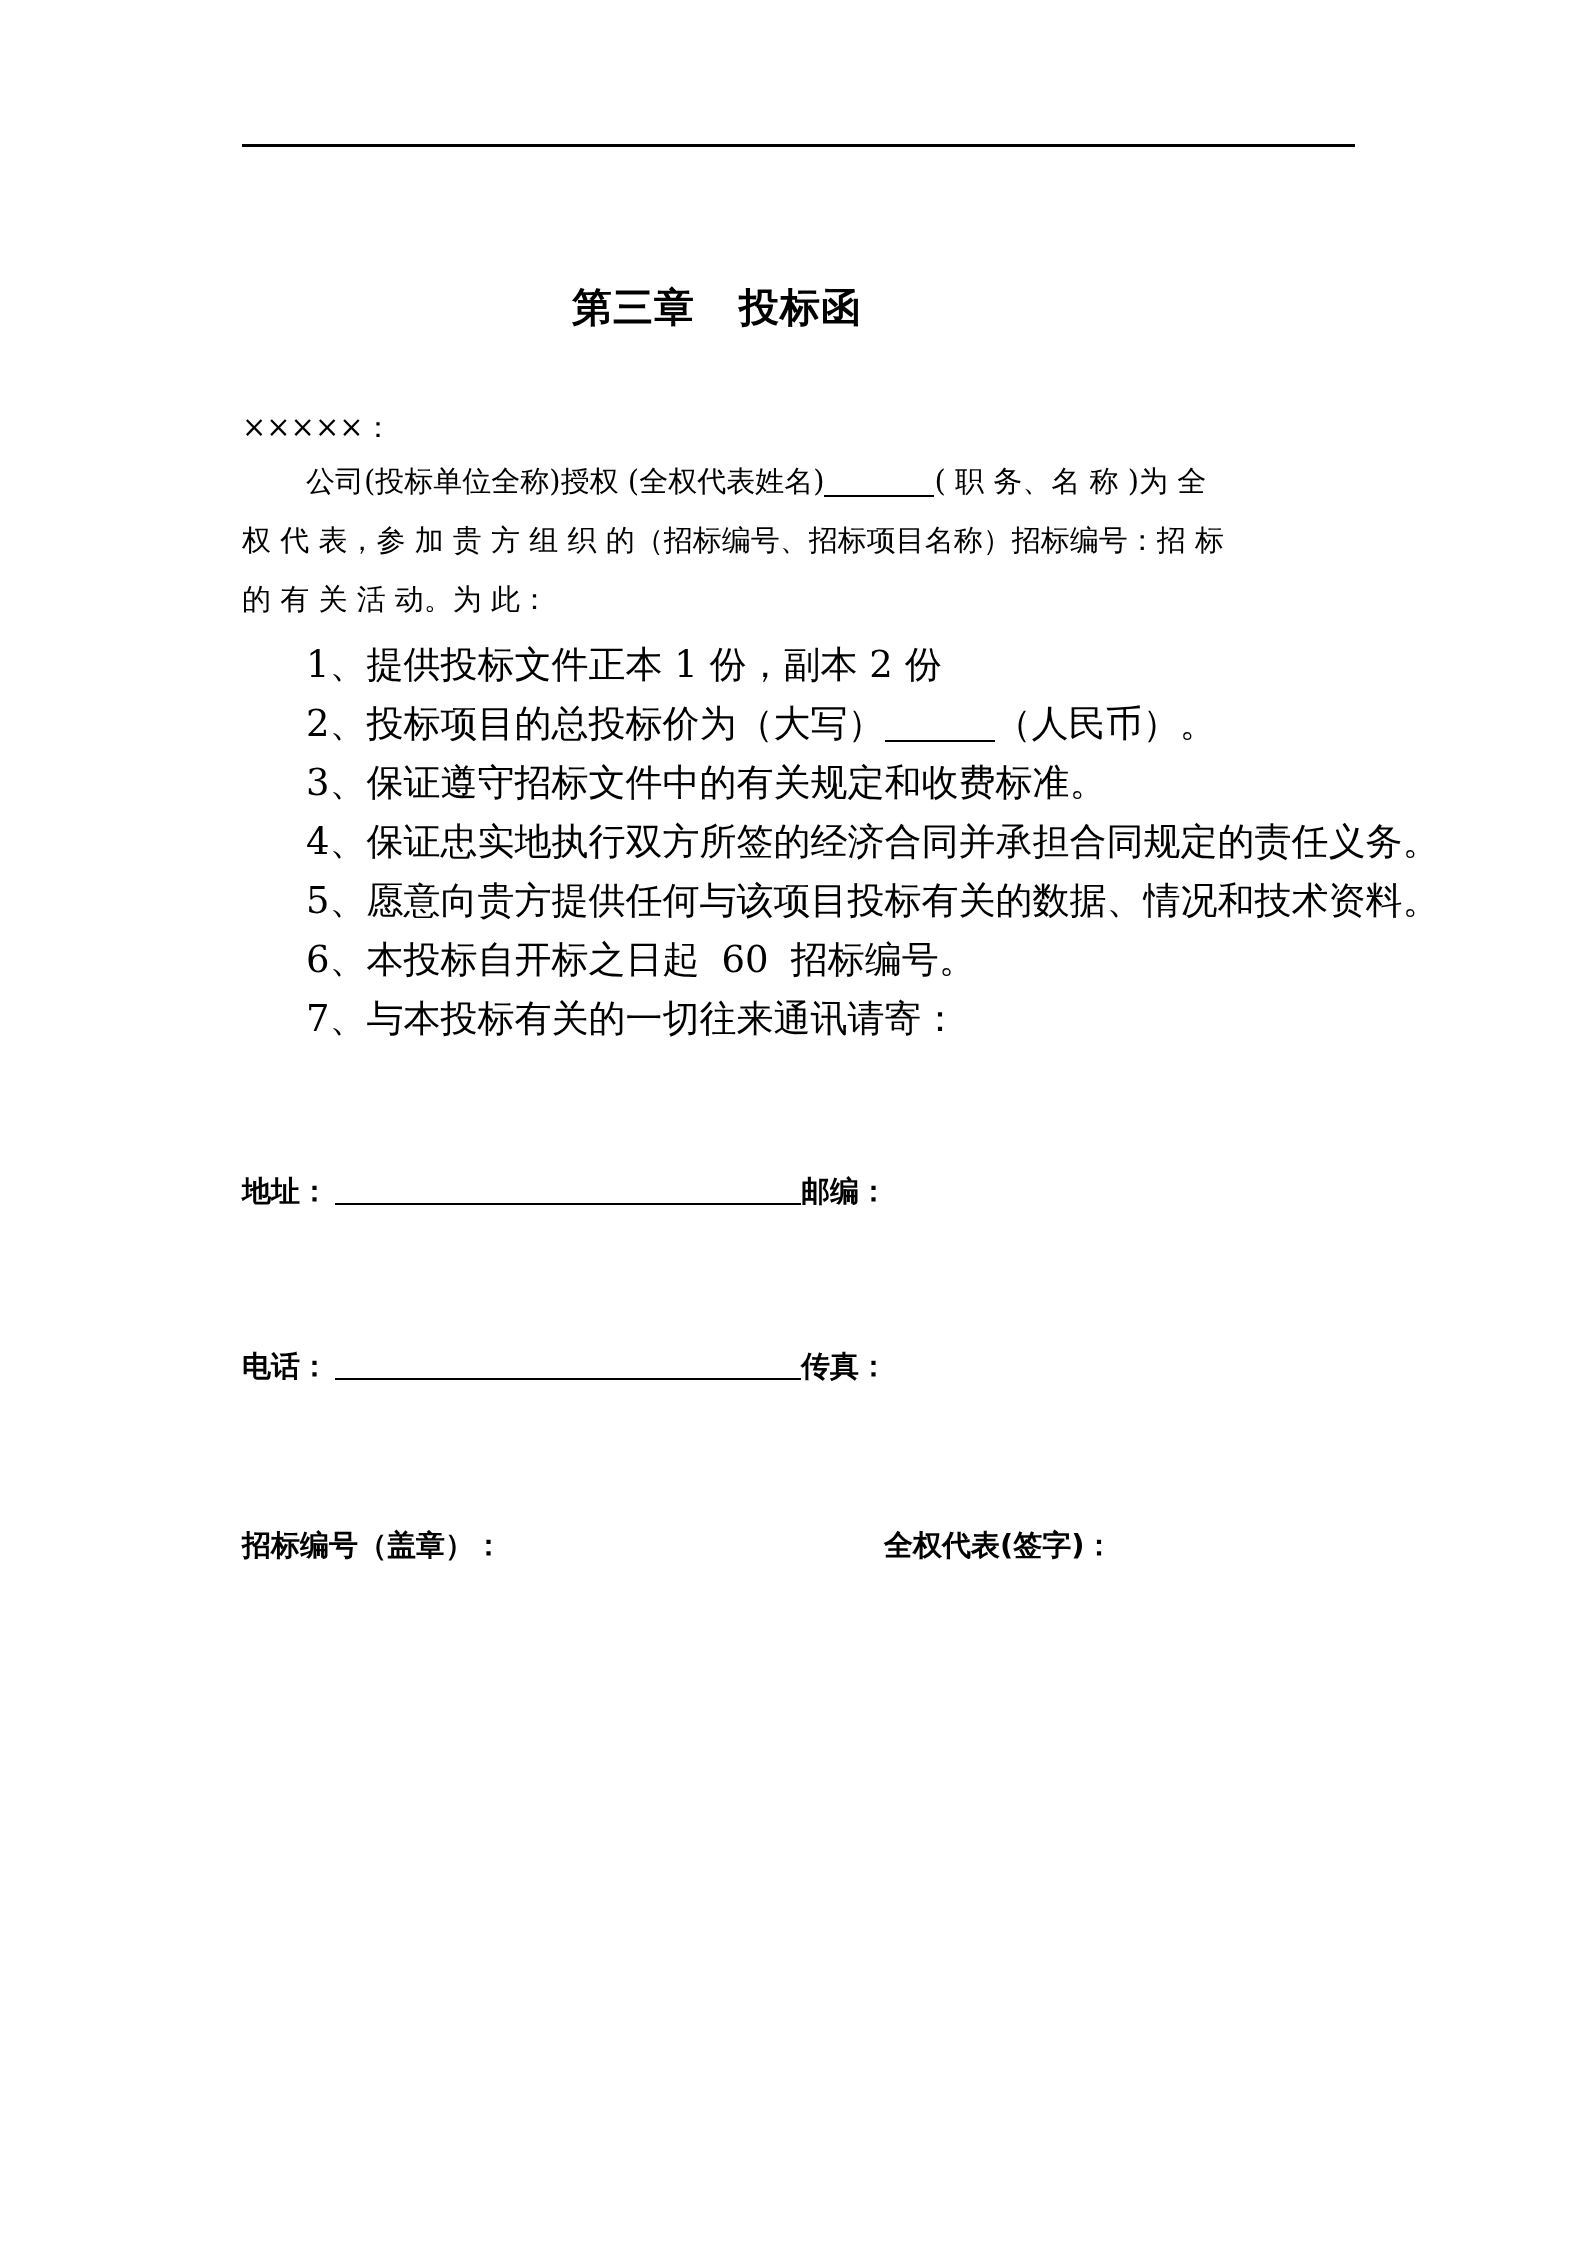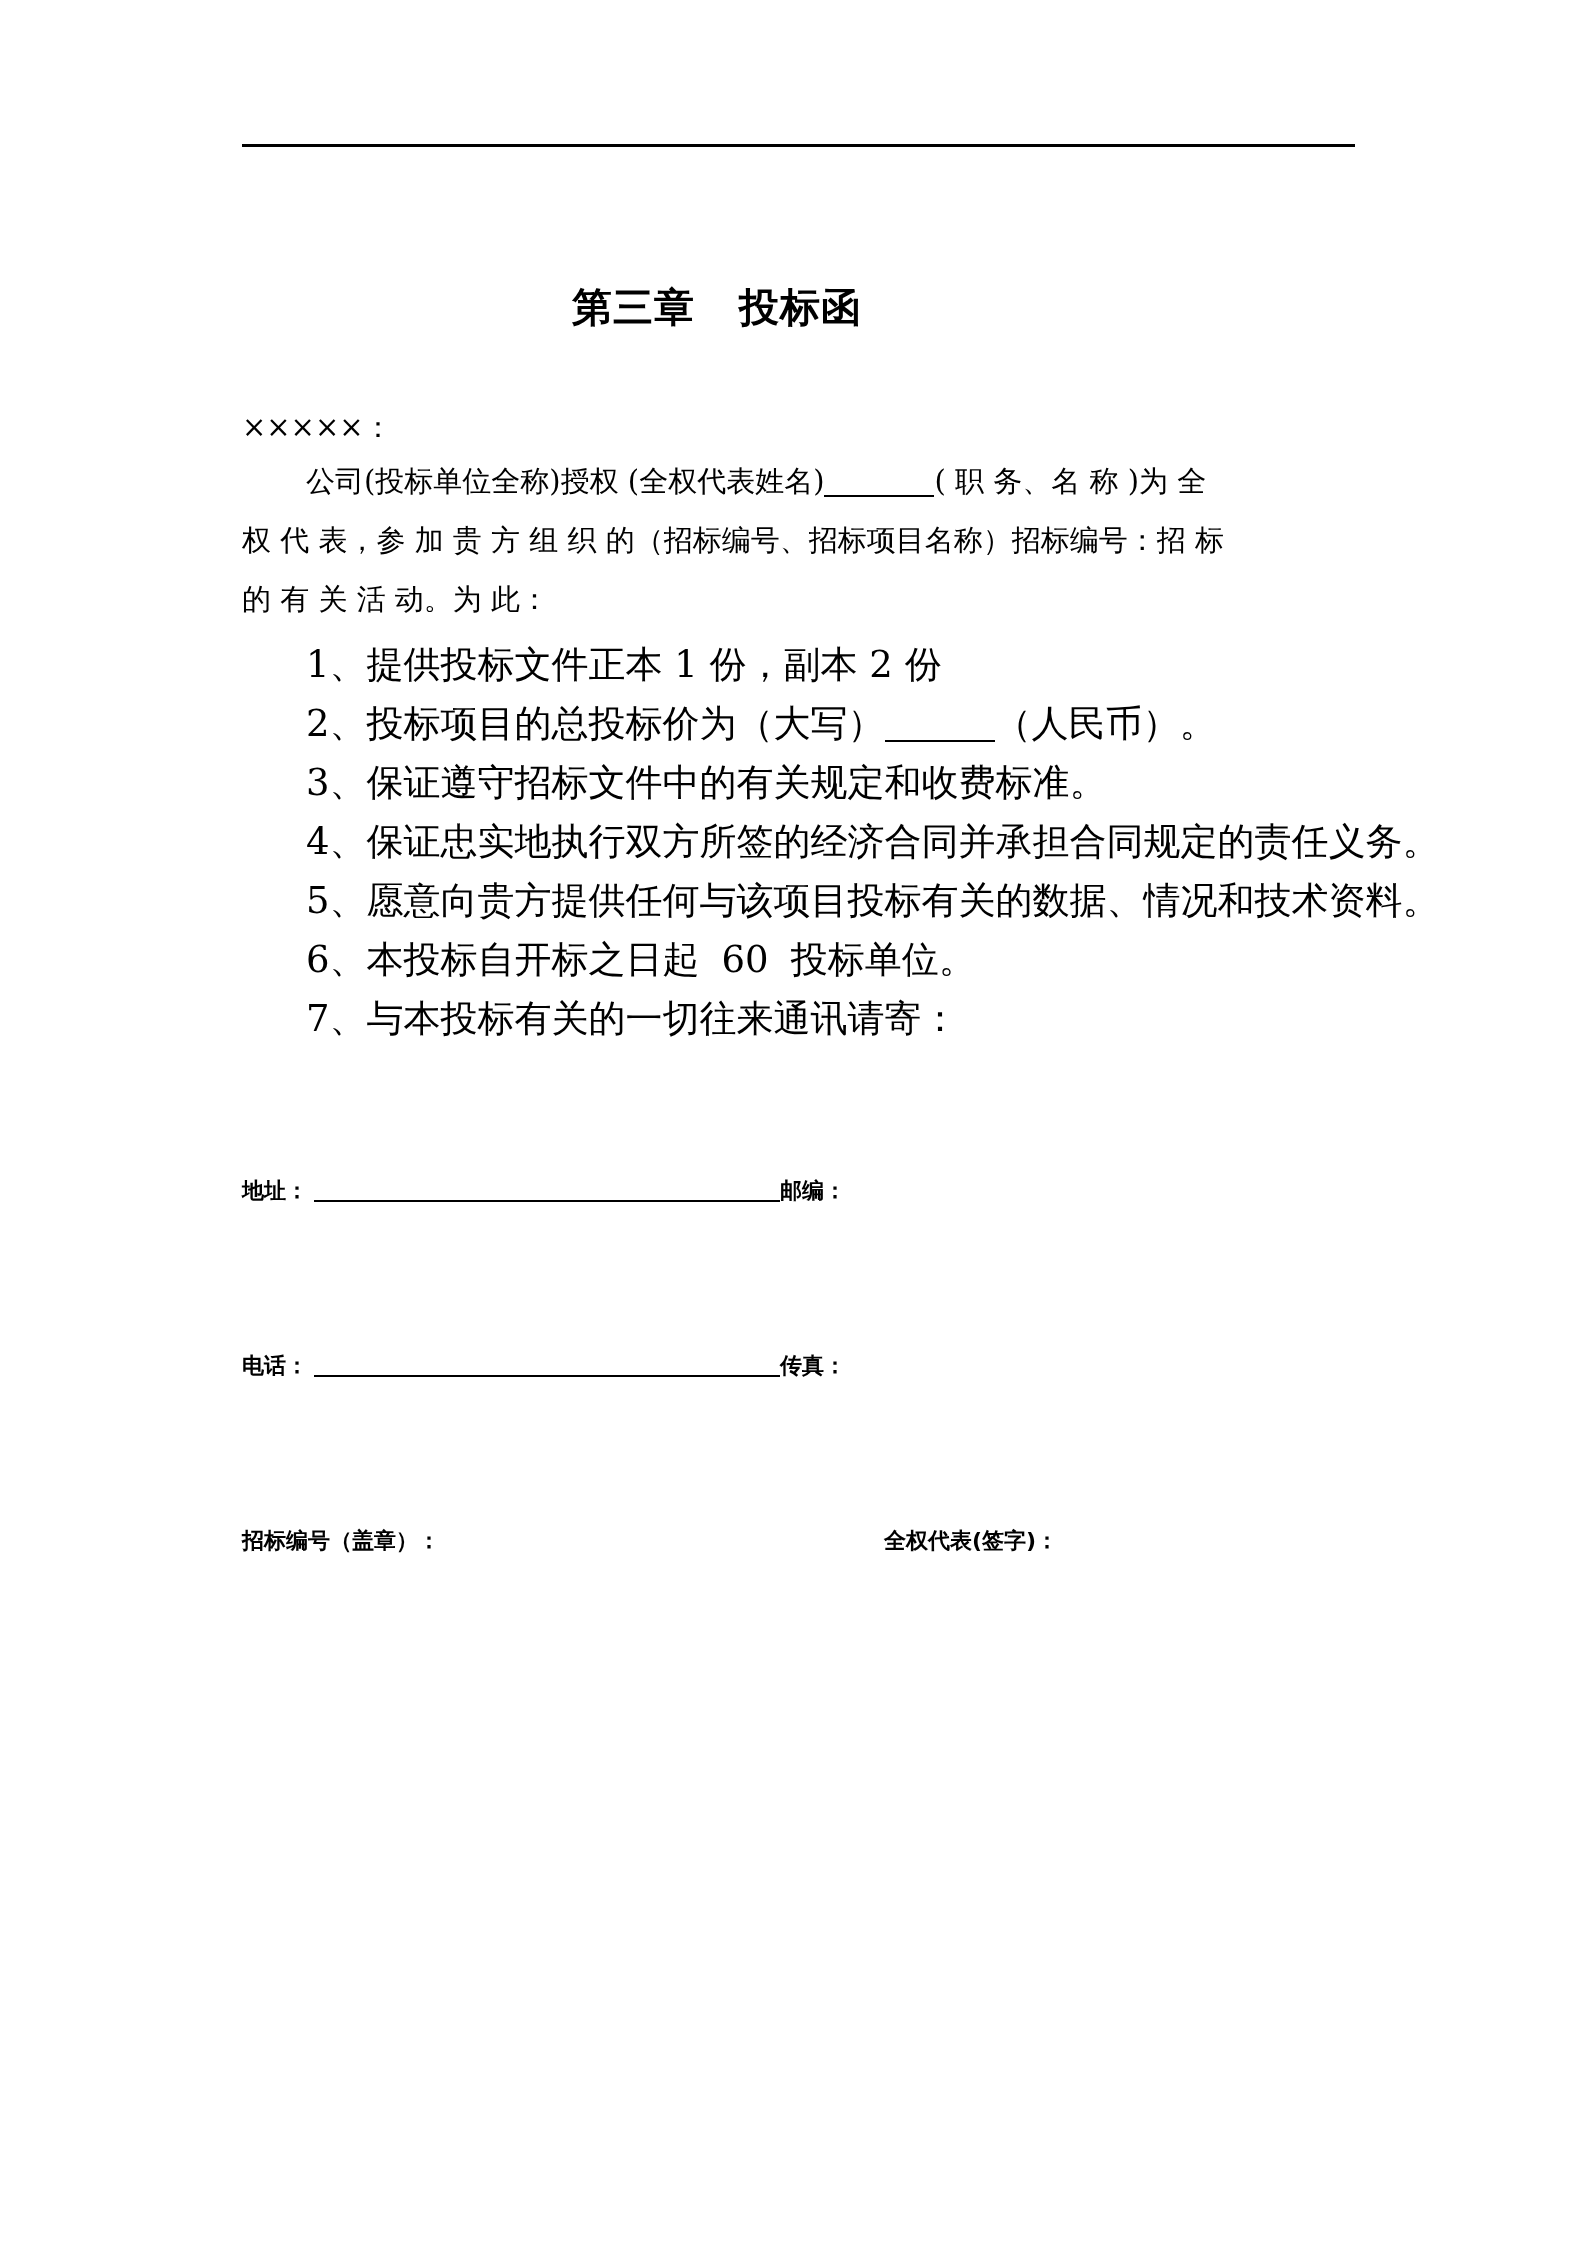--- a/index.html
+++ b/index.html
@@ -22,21 +22,21 @@
       position: absolute; left: 242px; width: 1113px;
       font-size: 29px; line-height: 59px; white-space: nowrap;
     }
     .u { text-underline-offset: 5px; }
     .blank {
       display: inline-block; border-bottom: 2px solid #000; height: 30px; vertical-align: -6px;
     }
     .line { position: absolute; left: 242px; font-size: 37px; white-space: nowrap; }
     .item { left: 306px; }
     .field {
-      position: absolute; left: 242px; font-size: 22px; font-weight: bold;
+      position: absolute; left: 242px; font-size: 29px; font-weight: bold;
       font-family: "DejaVu Sans", "Liberation Sans", sans-serif; white-space: nowrap;
     }
     .field .fill {
       display: inline-block; width: 466px; border-bottom: 2px solid #000; height: 28px; vertical-align: -4px;
       margin-left: 6px;
     }
   </style>
 </head>
 <body>
 
@@ -62,21 +62,21 @@
 
 <div class="line item" style="top:699px;">
   <span>2、投标项目的总投标价为（大写）</span><span class="blank" style="width:110px;"></span><span>（人民币）。</span>
 </div>
 
 <div class="line item" style="top:758px;">3、保证遵守招标文件中的有关规定和收费标准。</div>
 <div class="line item" style="top:817px;text-align:right;">4、保证忠实地执行双方所签的经济合同并承担合同规定的责任义务。</div>
 <div class="line item" style="top:876px;">5、愿意向贵方提供任何与该项目投标有关的数据、情况和技术资料。</div>
 
 <div class="line item" style="top:935px;">
-  <span>6、本投标自开标之日起</span><span class="u" style="padding:0 22px;">60</span><span>投标单位。</span>
+  <span>6、本投标自开标之日起</span><span class="u" style="padding:0 22px;">60</span><span>招标编号。</span>
 </div>
 
 <div class="line item" style="top:994px;">7、与本投标有关的一切往来通讯请寄：</div>
 
 <div class="field" style="top:1172px;">
   <span>地址：</span><span class="fill"></span><span>邮编：</span>
 </div>
 
 <div class="field" style="top:1347px;">
   <span>电话：</span><span class="fill"></span><span>传真：</span>

